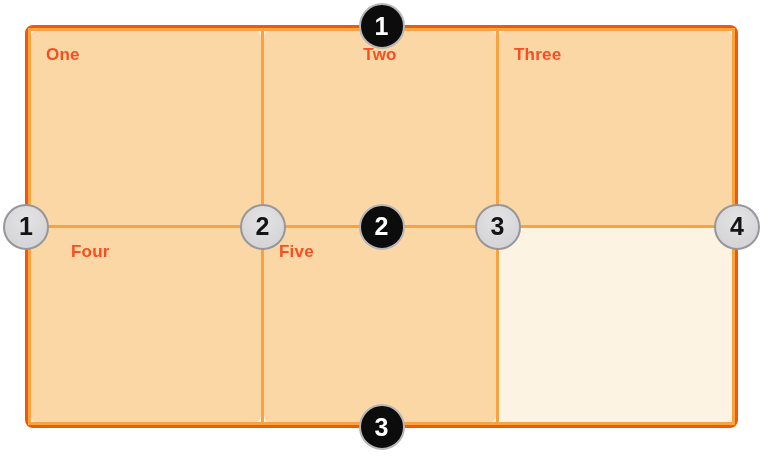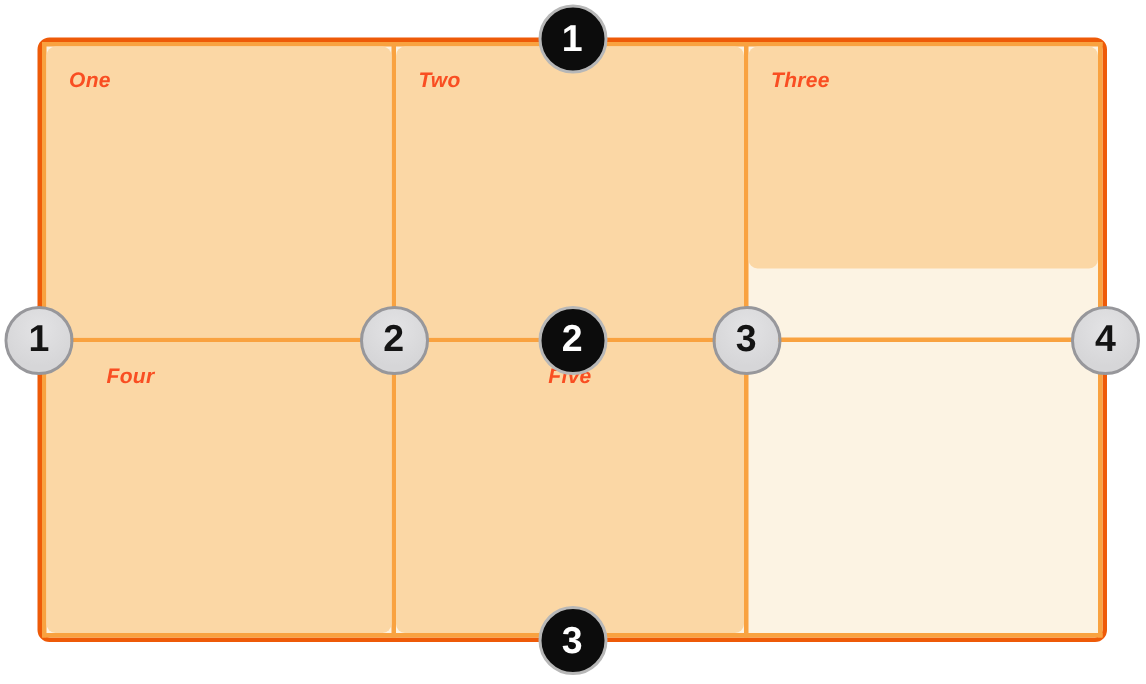--- a/index.html
+++ b/index.html
@@ -47,30 +47,29 @@
   .cell{
     position:absolute;
     background:var(--cell-fill);
     border-radius:6px;
     z-index:2;
     padding:14px 15px;
   }
   .cell-label{
     display:inline-block;
     color:var(--label-text);
-    font-size:14px;
+    font-size:17px;
     font-weight:600;
     letter-spacing:0.2px;
-    font-style:italic;
   }
   .cell-one  {left:3px;   top:3px;   width:230px; height:194px;}
-  .cell-two  {left:236px; top:3px;   width:232px; height:194px;}
-  .cell-three{left:471px; top:3px;   width:233px; height:148px;}
+  .cell-two  {left:236px; top:3px;   width:232px; height:194px;text-align:center;}
+  .cell-three{left:471px; top:3px;   width:233px; height:194px;}
   .cell-four {left:3px;   top:200px; width:230px; bottom:3px;padding-left:40px;}
-  .cell-five {left:236px; top:200px; width:232px; bottom:3px;text-align:center;}
+  .cell-five {left:236px; top:200px; width:232px; bottom:3px;}
   
   .badge{
     position:absolute;
     width:46px;height:46px;
     border-radius:50%;
     display:flex;align-items:center;justify-content:center;
     transform:translate(-50%,-50%);
     font-weight:bold;
     font-size:25px;
     z-index:3;

